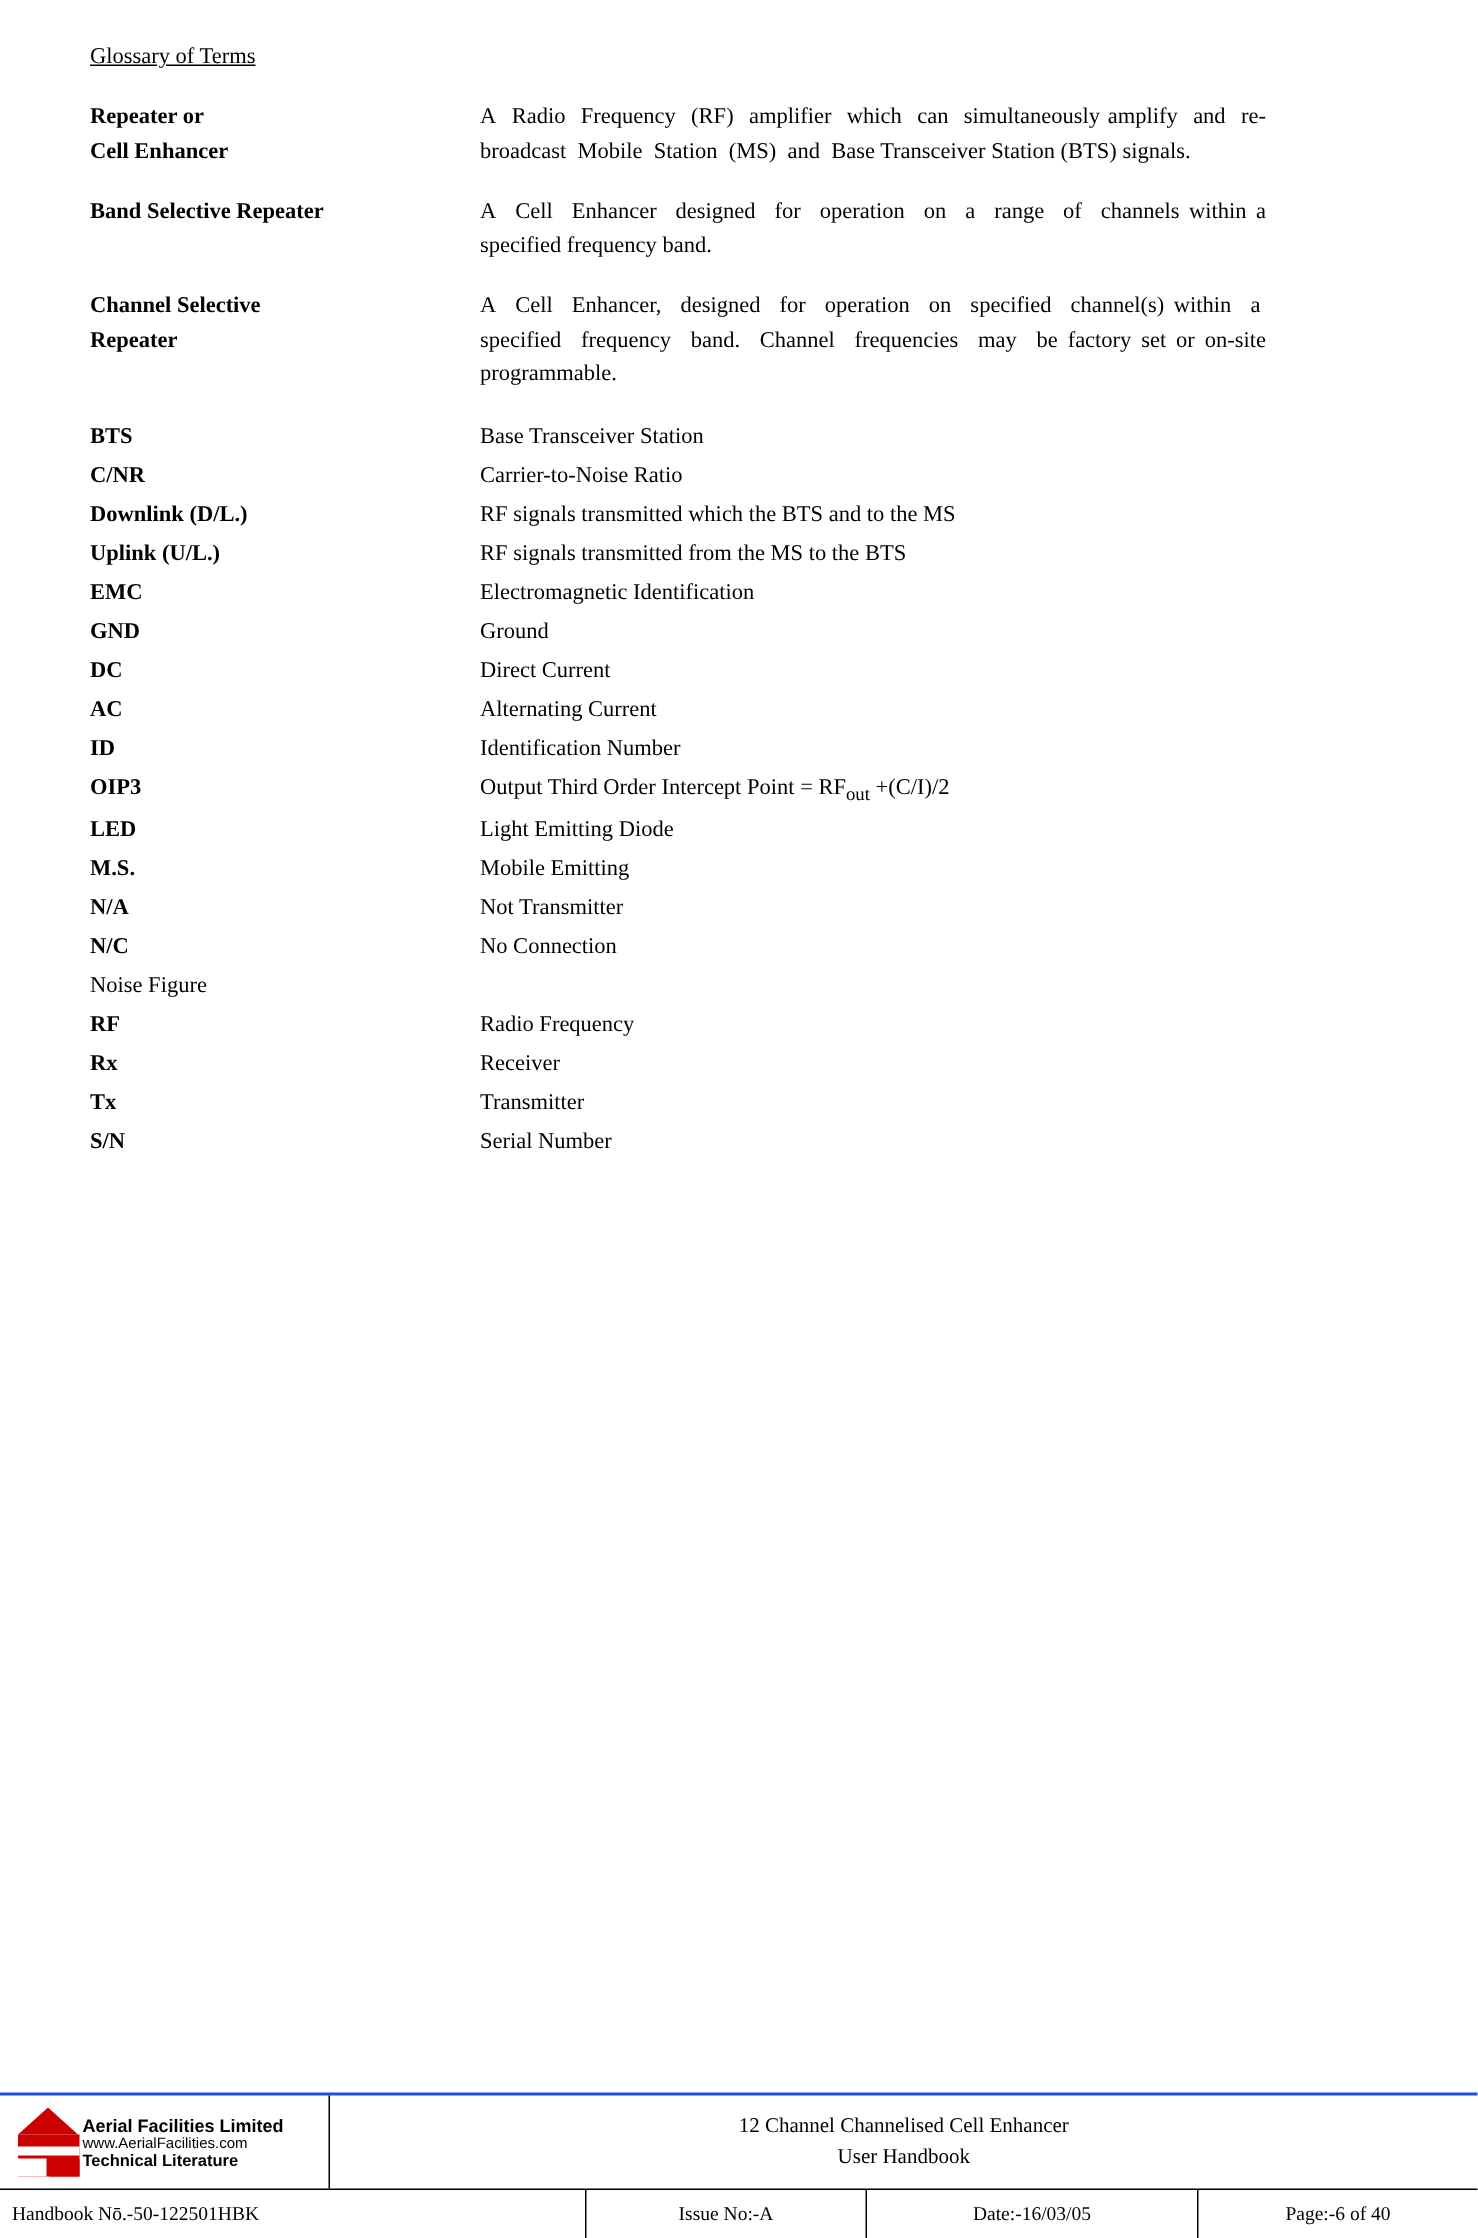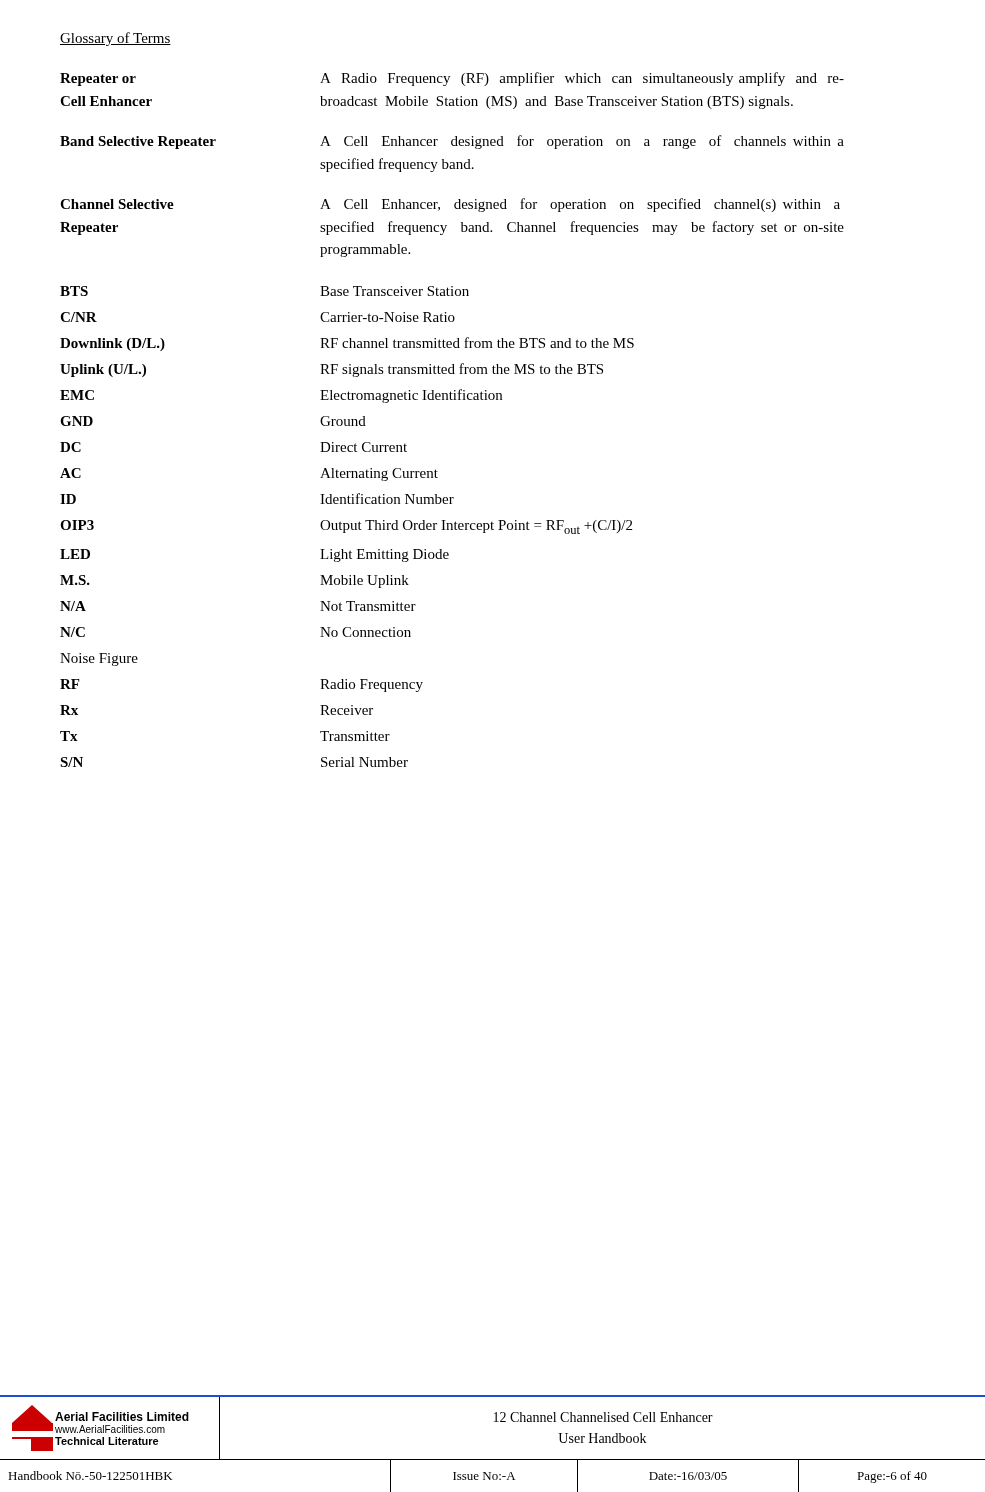--- a/index.html
+++ b/index.html
@@ -234,21 +234,21 @@
         <div class="simple-term-def">Base Transceiver Station</div>
       </div>
 
       <div class="simple-term-row">
         <div class="simple-term-label">C/NR</div>
         <div class="simple-term-def">Carrier-to-Noise Ratio</div>
       </div>
 
       <div class="simple-term-row">
         <div class="simple-term-label">Downlink (D/L.)</div>
-        <div class="simple-term-def">RF channel transmitted from the BTS and to the MS</div>
+        <div class="simple-term-def">RF signals transmitted which the BTS and to the MS</div>
       </div>
 
       <div class="simple-term-row">
         <div class="simple-term-label">Uplink (U/L.)</div>
         <div class="simple-term-def">RF signals transmitted from the MS to the BTS</div>
       </div>
 
       <div class="simple-term-row">
         <div class="simple-term-label">EMC</div>
         <div class="simple-term-def">Electromagnetic Identification</div>
@@ -281,21 +281,21 @@
         </div>
       </div>
 
       <div class="simple-term-row">
         <div class="simple-term-label">LED</div>
         <div class="simple-term-def">Light Emitting Diode</div>
       </div>
 
       <div class="simple-term-row">
         <div class="simple-term-label">M.S.</div>
-        <div class="simple-term-def">Mobile Uplink</div>
+        <div class="simple-term-def">Mobile Emitting</div>
       </div>
 
       <div class="simple-term-row">
         <div class="simple-term-label">N/A</div>
         <div class="simple-term-def">Not Transmitter</div>
       </div>
 
       <div class="simple-term-row">
         <div class="simple-term-label">N/C</div>
         <div class="simple-term-def">No Connection</div>

